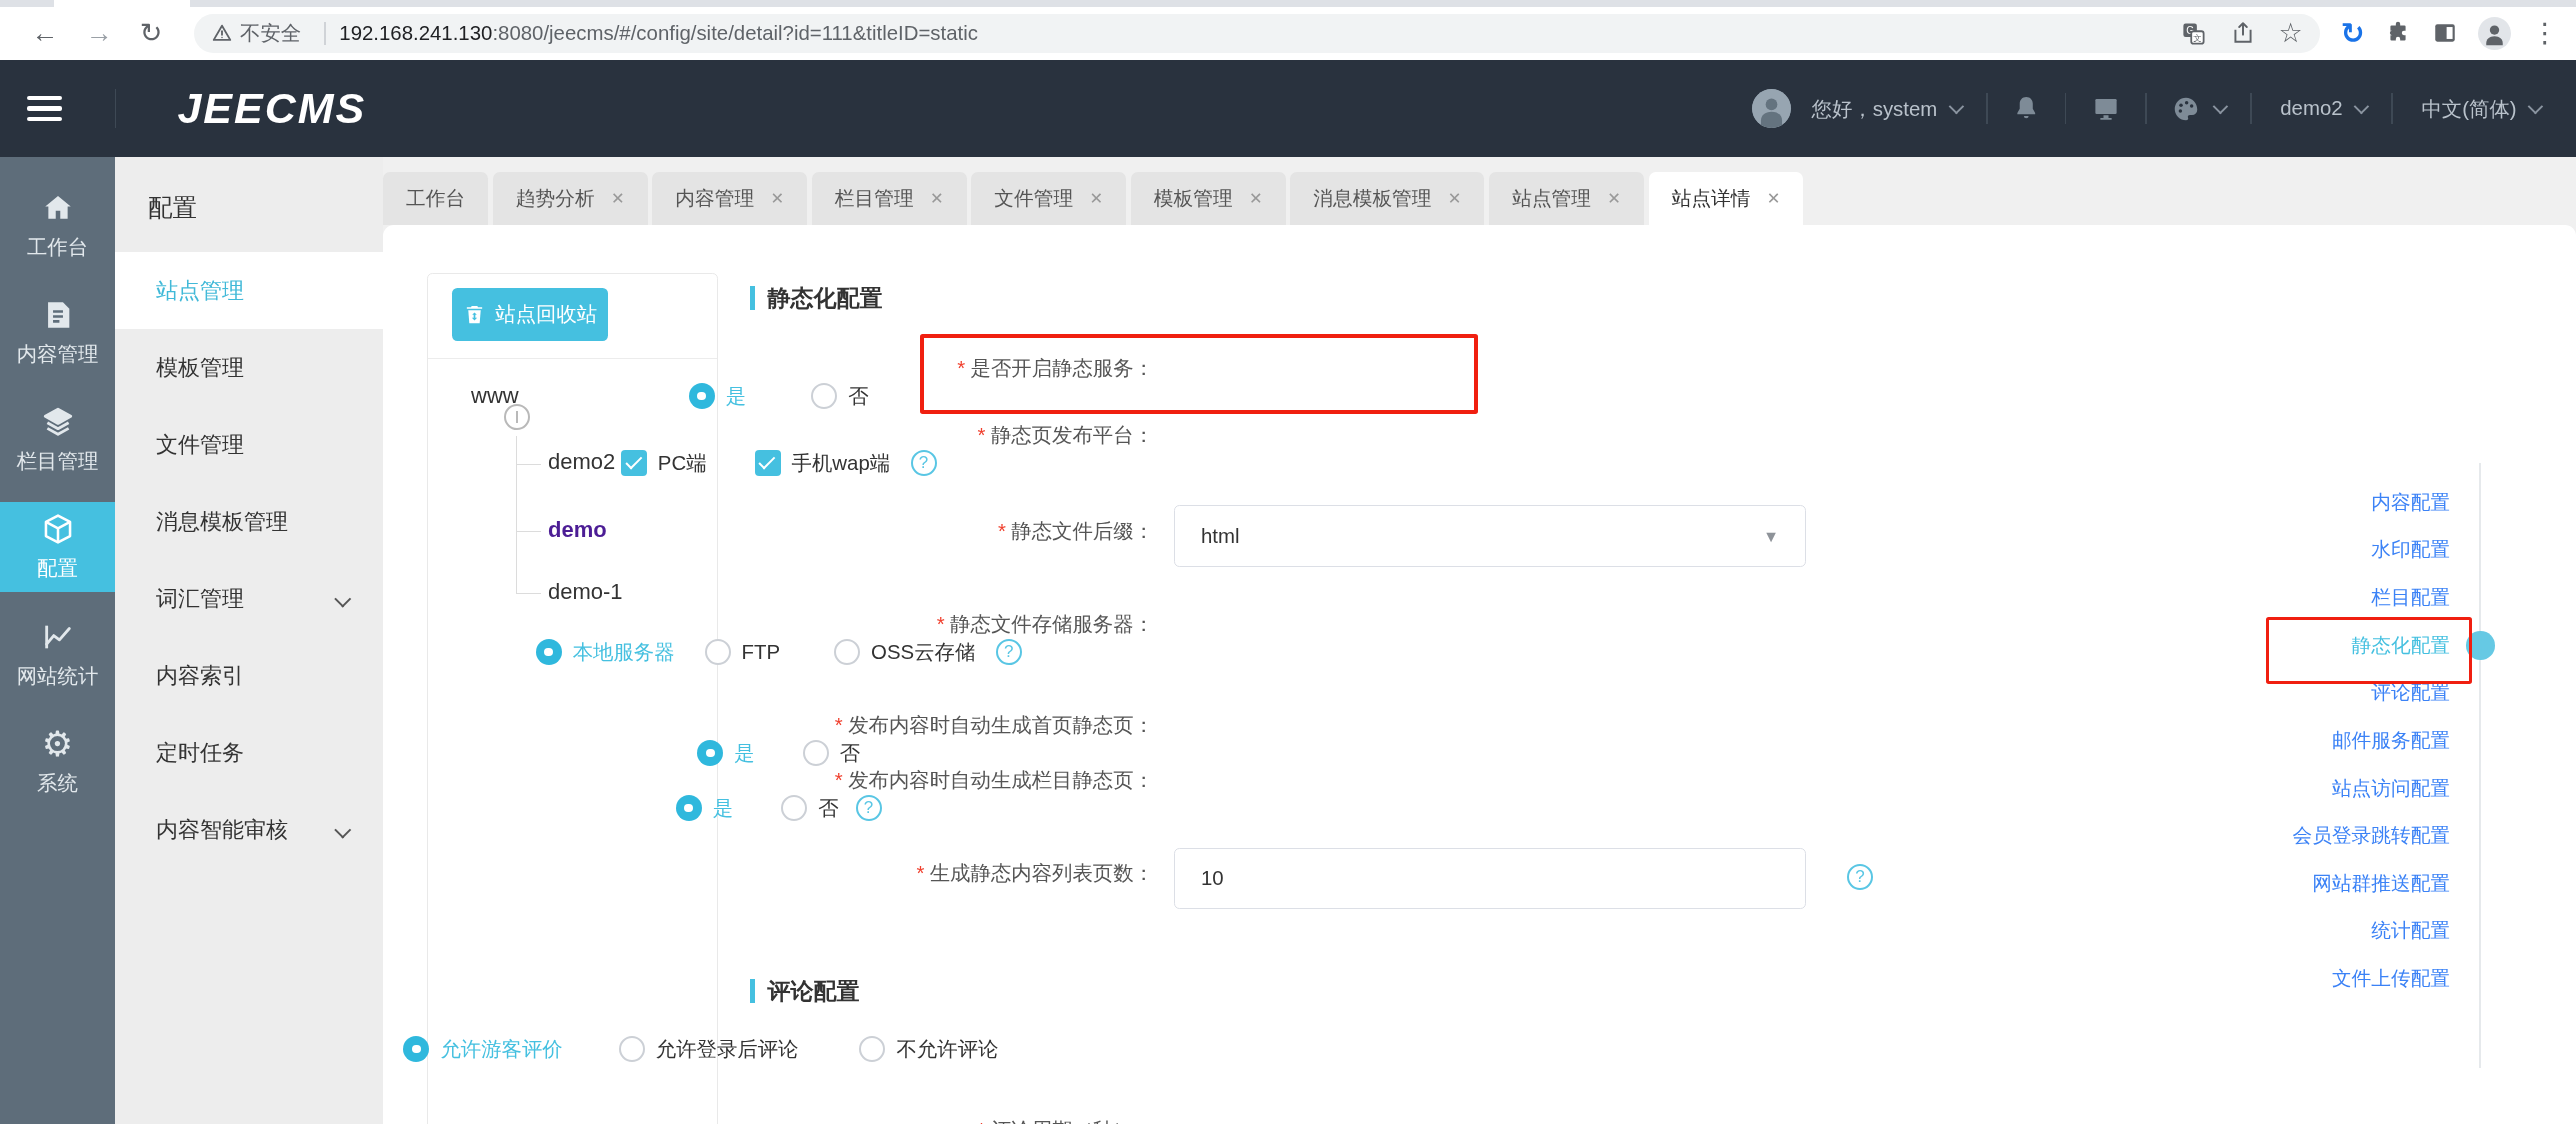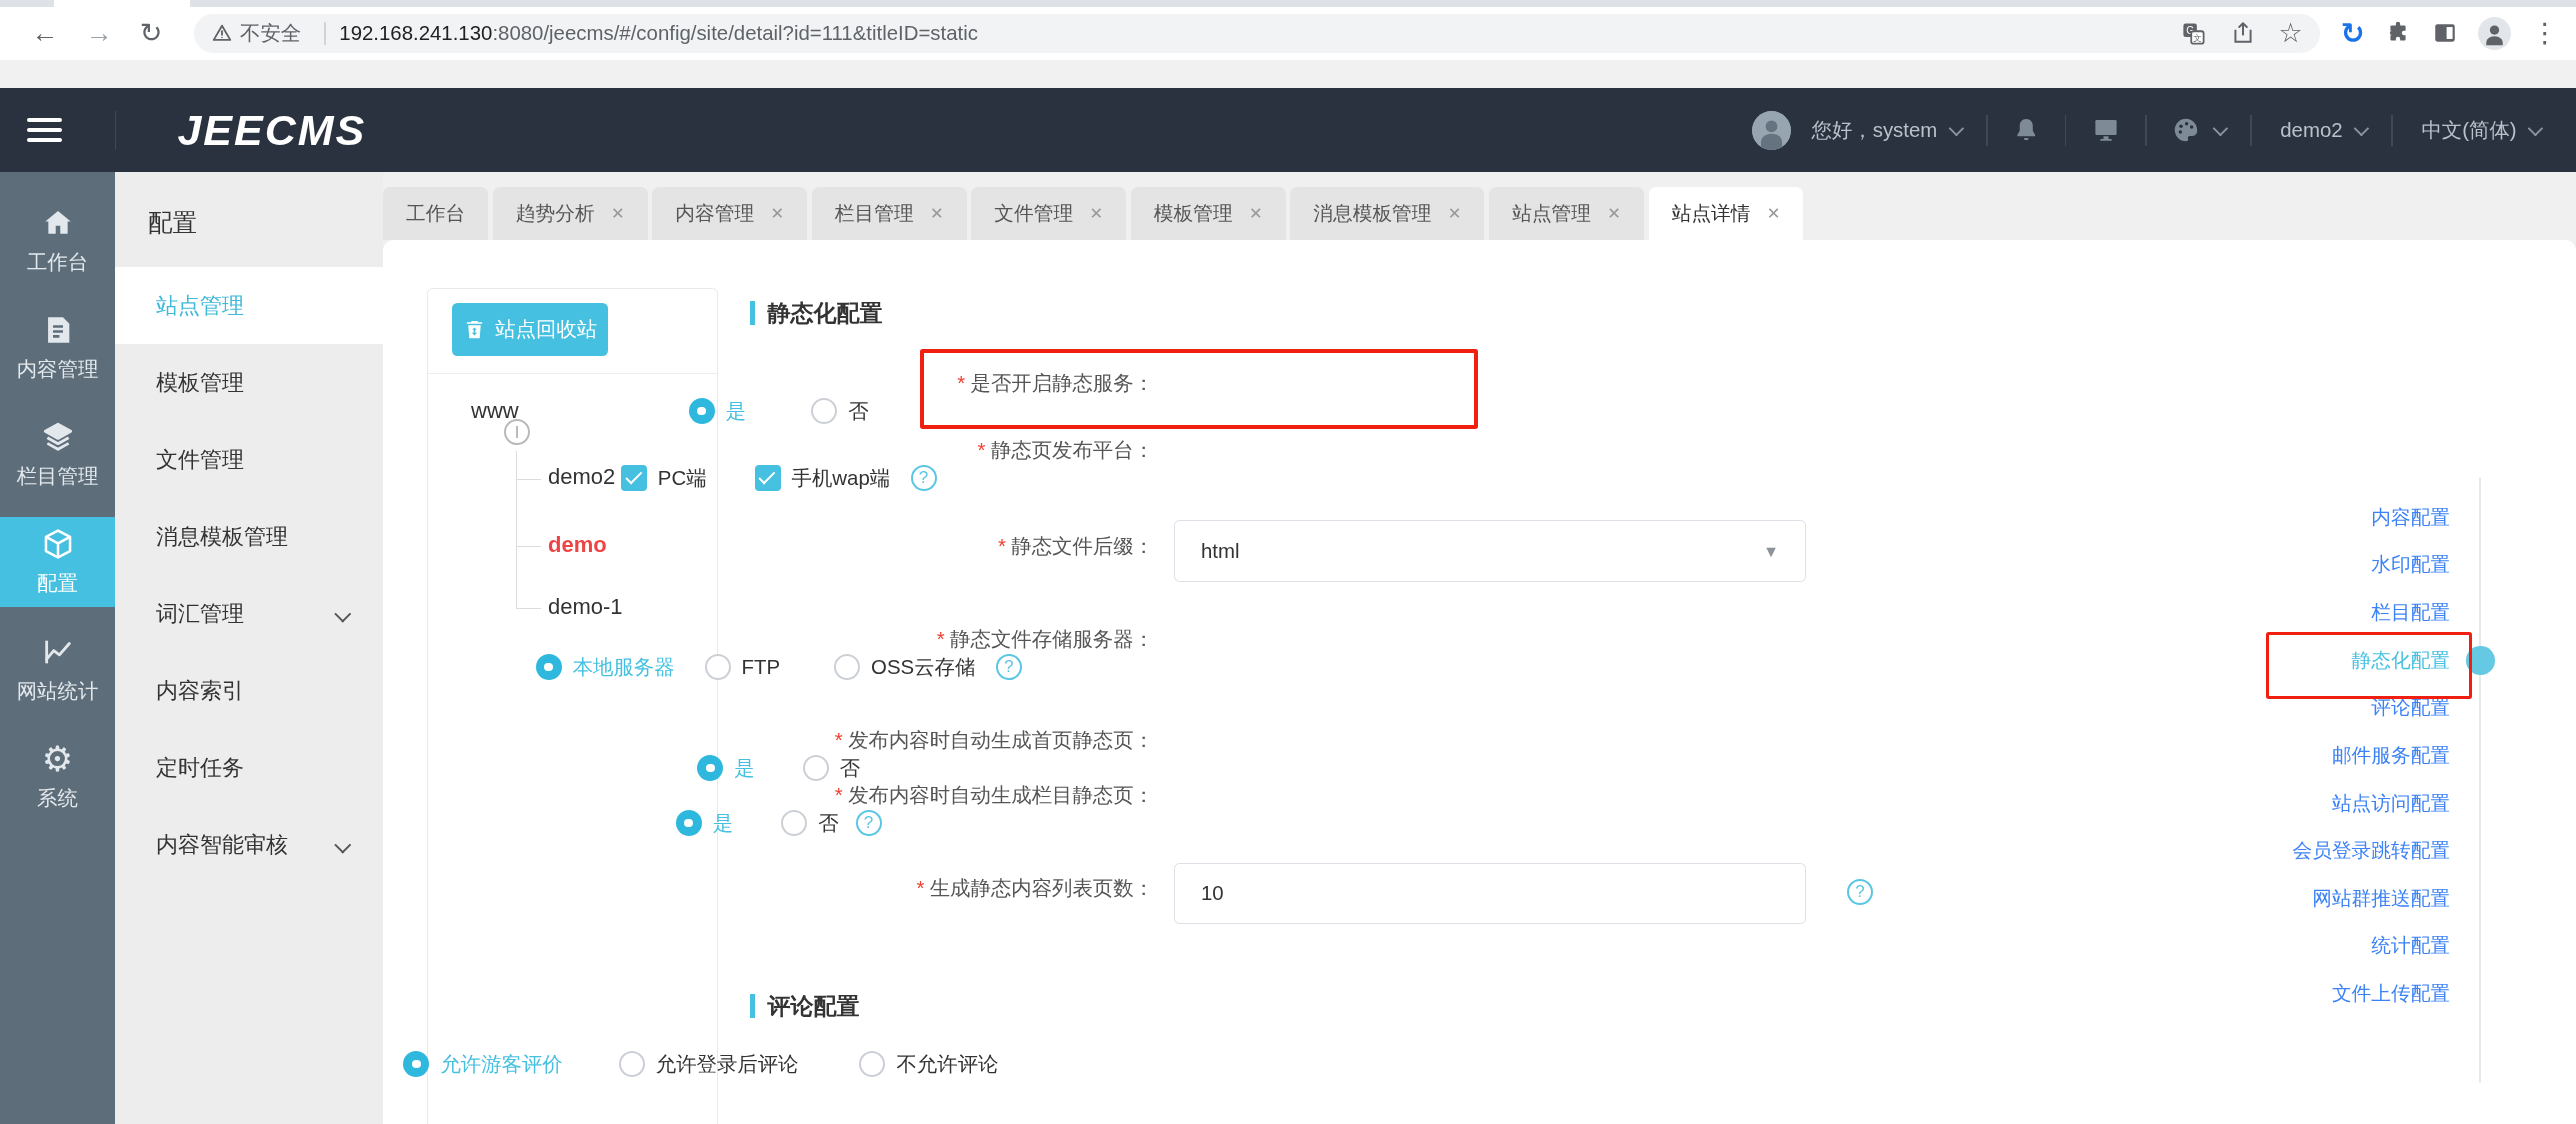--- a/index.html
+++ b/index.html
@@ -19,21 +19,21 @@
   .url-div{width:1.4px;height:23px;background:#d0d3d7;margin:0 13.6px;}
   .url-host{color:#202124;}
   .url-path{color:#5f6368;}
   .url-right{margin-left:auto;display:flex;align-items:center;gap:23px;}
   .chrome-right{display:flex;align-items:center;gap:20.4px;margin-left:2.7px;}
   .star-glyph{font-size:27px;color:#5f6368;line-height:1;}
   .sync-glyph{font-size:28.5px;color:#1a73e8;font-weight:bold;line-height:1;}
   .dots-glyph{font-size:27px;color:#5f6368;line-height:1;}
 
   
-  .appbar{height:84px;background:#29323e;display:flex;align-items:center;margin-top:28px;}
+  .appbar{height:97px;background:#29323e;display:flex;align-items:center;}
   .burger{width:35px;height:24.5px;margin-left:27px;display:flex;flex-direction:column;justify-content:space-between;cursor:pointer;}
   .burger i{display:block;height:4.1px;background:#fff;border-radius:2px;}
   .app-div{width:1.4px;height:39px;background:#3e4955;margin-left:53px;}
   .logo{margin-left:61px;color:#fff;font-size:43px;font-weight:bold;font-style:italic;letter-spacing:2px;}
   .appbar-right{margin-left:auto;display:flex;align-items:center;color:#b9c2cb;font-size:20.4px;margin-right:35px;}
   .avatar{width:39px;height:39px;border-radius:50%;overflow:hidden;margin-right:16.3px;background:#8b99a5;}
   .chev{width:8.8px;height:8.8px;border-right:2px solid #8a94a0;border-bottom:2px solid #8a94a0;
     transform:rotate(45deg);margin:-4.1px 0 0 13.6px;display:inline-block;}
   .bar-div{width:1.4px;height:31px;background:#3e4955;margin:0 24.5px;}
   .bar-icon{color:#7e8b97;display:flex;align-items:center;}
@@ -68,21 +68,21 @@
 
   
   .tree-card{position:absolute;left:44px;top:48px;width:289px;height:883px;background:#fff;
     border:1.4px solid #e9e9e9;border-radius:5.4px;}
   .recycle-btn{position:absolute;left:24px;top:13.6px;width:156px;height:53px;background:#45c0e0;
     border-radius:5.4px;display:flex;align-items:center;justify-content:center;gap:9.5px;
     color:#fff;font-size:20.4px;cursor:pointer;}
   .tree-div{position:absolute;left:0;right:0;top:84px;border-top:1.4px solid #ececec;}
   .tnode{position:absolute;font-size:22px;color:#333;cursor:pointer;}
   .tnode.root{left:43px;top:109px;color:#333;}
-  .tnode.active{color:#ef4444;font-weight:bold;}
+  .tnode.active{color:#4c1d95;font-weight:bold;}
   .ttoggle{position:absolute;left:76px;top:130px;width:26px;height:26px;border:2px solid #b9b9b9;
     border-radius:50%;box-sizing:border-box;cursor:pointer;}
   .ttoggle::after{content:"";position:absolute;left:9.5px;top:4.8px;width:2px;height:12.2px;background:#b9b9b9;}
   .tree-vline{position:absolute;left:88px;top:162px;width:1.4px;height:158px;background:#dcdcdc;}
   .tree-stub{position:absolute;left:88px;width:24.5px;height:1.4px;background:#dcdcdc;}
 
   
   .stitle{position:absolute;left:367px;display:flex;align-items:center;height:30px;}
   .stitle .sbar{width:5.4px;height:24.5px;background:#45c0e0;margin-right:12.2px;}
   .stitle .stext{font-size:23px;font-weight:bold;color:#333;}

